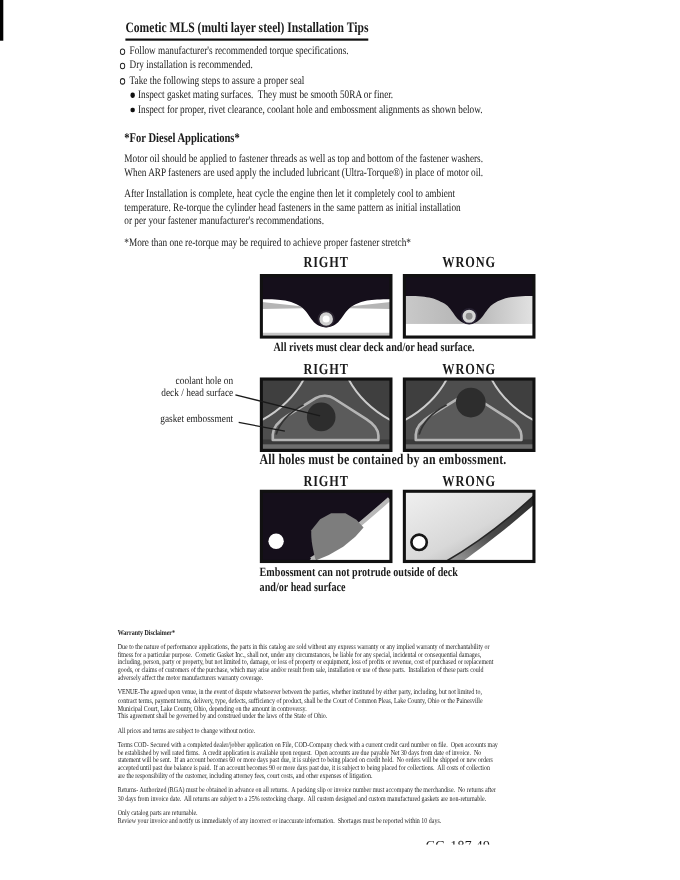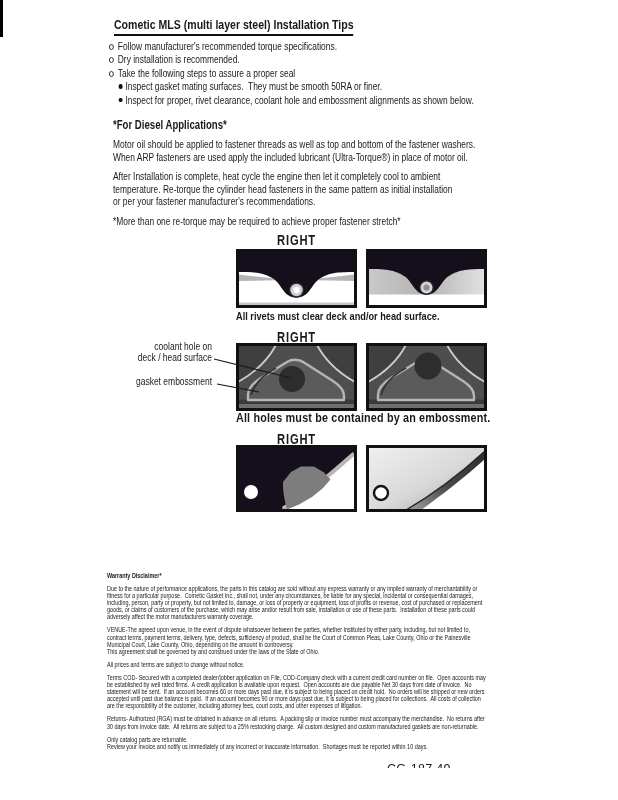--- a/index.html
+++ b/index.html
@@ -1,18 +1,18 @@
 <!DOCTYPE html>
 <html><head>
 <meta charset="utf-8">
 <style>
   html,body { margin:0; padding:0; background:#ffffff; }
   .page {
     position:relative; width:618px; height:768px; background:#ffffff;
-    font-family:Liberation Sans, sans-serif; color:#1a1a1a; overflow:hidden;
+    font-family:Liberation Serif, serif; color:#1a1a1a; overflow:hidden;
   }
   .abs { position:absolute; }
   .cx  { transform:scaleX(0.8); transform-origin:0 0; }
   .cxr { transform:scaleX(0.85); transform-origin:100% 0; }
   .cxc { transform:scaleX(0.8); transform-origin:50% 0; }
 
   .edge-artifact { left:0; top:6; width:3px; height:37px; background:#000; }
 
   .title {
     left:114px; top:17px; font-size:13.2px; font-weight:bold; white-space:pre;
@@ -24,21 +24,21 @@
   .brow.sub { padding-left:12px; }
   .oglyph { flex:none; width:4px; height:4px; border:1px solid #222; border-radius:50%; margin:4px 5px 0 0; }
   .dglyph { flex:none; width:4.5px; height:4.5px; background:#111; border-radius:50%; margin:4px 4px 0 0; }
 
   .diesel { left:113px; top:118px; width:560px; }
   .diesel-h { font-size:12px; font-weight:bold; margin-bottom:6px; white-space:pre; }
   .para { font-size:10.5px; line-height:12.6px; margin-bottom:7px; }
   .para div { white-space:pre; }
 
   .dset { left:236px; width:260px; }
-  .dlabels { display:flex;flex-direction:column; }
+  .dlabels { display:flex; }
   .dlabel { width:121px; text-align:center; font-size:14px; font-weight:bold; letter-spacing:1px; }
   .dlabel + .dlabel { margin-left:9px; }
   .dpanels { display:flex; gap:9px; }
   .dcap { font-size:11.5px; font-weight:600; white-space:pre; line-height:12.5px; }
   .dcap.big { font-size:13.5px; letter-spacing:0.2px; }
   .dcap div { white-space:pre; }
 
   .callouts { left:98px; top:342px; width:114px; text-align:right; font-size:10px; line-height:10.6px; }
   .callout-embossment { left:98px; top:376px; width:114px; text-align:right; font-size:10px; }
   .callouts div, .callout-embossment { white-space:pre; }
@@ -113,21 +113,21 @@
         </defs>
         <rect width="121" height="59" fill="#ffffff"></rect>
         <rect x="2" y="20" width="117" height="25.5" fill="url(#g1w)"></rect>
         <path d="M2,2 H119 V20 C99,20 92,21.5 83,27 C74,32.5 73,45.5 60.5,45.5 C48,45.5 47,32.5 38,27 C29,21.5 22,20 2,20 Z" fill="#150f1b"></path>
         <circle cx="60.5" cy="38.5" r="6.8" fill="#d5d5d5" stroke="#262030" stroke-width="1.6"></circle>
         <circle cx="60.5" cy="38.5" r="3.1" fill="#8f8f8f"></circle>
         <rect x="1.5" y="1.5" width="118" height="56" fill="none" stroke="#111111" stroke-width="3"></rect>
       </svg>
     </div>
   </div>
-  <div class="abs dset" style="top:310px;">
+  <div class="abs dset" style="top:310px;text-align:center;">
     <div class="dcap cx">All rivets must clear deck and/or head surface.</div>
   </div>
 
   <div class="abs dset" style="top:329px;">
     <div class="dlabels">
       <div class="dlabel cxc">RIGHT</div>
       <div class="dlabel cxc">WRONG</div>
     </div>
   </div>
   <div class="abs dset" style="top:343px;">
@@ -205,20 +205,23 @@
         </defs>
         <rect width="121" height="67" fill="#ffffff"></rect>
         <path d="M2,2 H119 V6 C95,28 66,50 40,65 H2 Z" fill="url(#g3s)"></path>
         <path d="M40,65 C66,50 95,28 119,6 L119,14 C99,32 74,51.5 55,65 Z" fill="url(#g3d)"></path>
         <path d="M40,65 C66,50 95,28 119,6" fill="none" stroke="#262626" stroke-width="1.4"></path>
         <circle cx="15" cy="48" r="7" fill="#ffffff" stroke="#161616" stroke-width="2.4"></circle>
         <rect x="1.5" y="1.5" width="118" height="64" fill="none" stroke="#111111" stroke-width="3"></rect>
       </svg>
     </div>
   </div>
+  <div class="abs dset" style="top:515px;">
+    <div class="dcap cx"><div>Embossment can not protrude outside of deck</div><div>and/or head surface</div></div>
+  </div>
 
   <div class="abs legal cx">
     <div class="legal-h">Warranty Disclaimer*</div>
     <div class="lp">
         <div>Due to the nature of performance applications, the parts in this catalog are sold without any express warranty or any implied warranty of merchantability or</div>
         <div>fitness for a particular purpose.  Cometic Gasket Inc., shall not, under any circumstances, be liable for any special, incidental or consequential damages,</div>
         <div>including, person, party or property, but not limited to, damage, or loss of property or equipment, loss of profits or revenue, cost of purchased or replacement</div>
         <div>goods, or claims of customers of the purchase, which may arise and/or result from sale, installation or use of these parts.  Installation of these parts could</div>
         <div>adversely affect the motor manufacturers warranty coverage.</div>
       </div>

